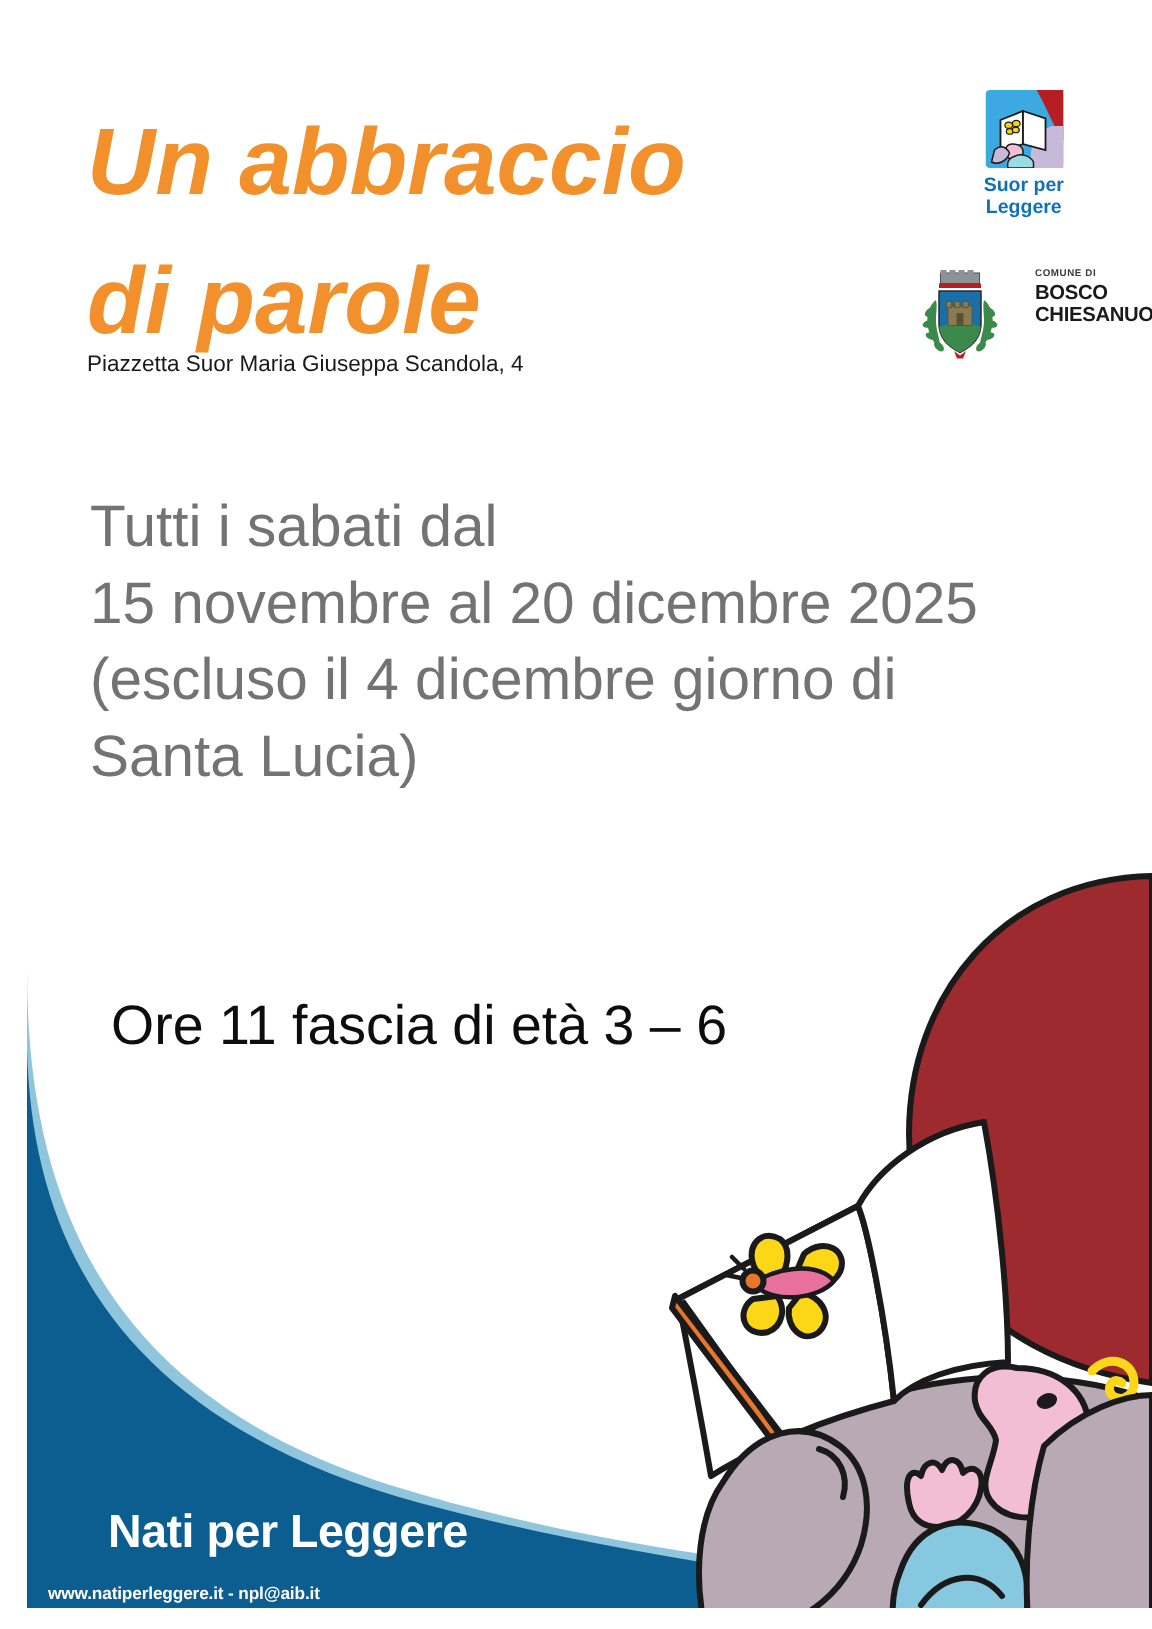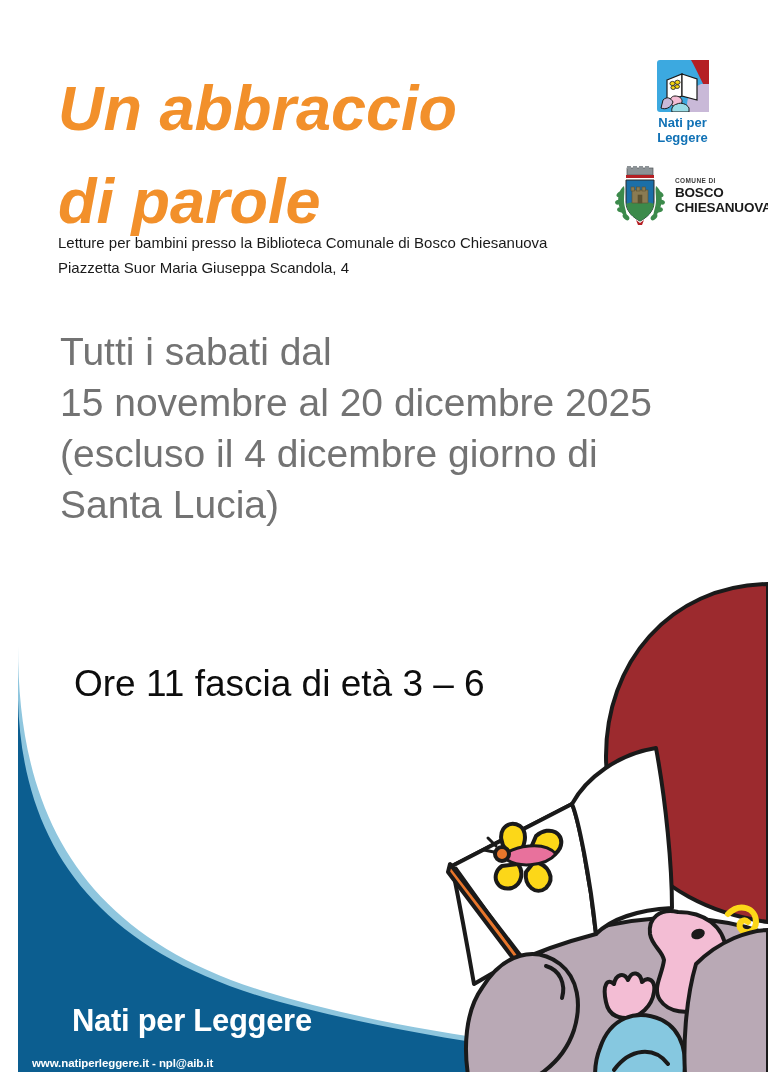--- a/index.html
+++ b/index.html
@@ -68,25 +68,24 @@
     font-size: 13px;
     font-weight: bold;
     line-height: 15px;
     color: #1071B5;
     text-align: center;
   }
 
   .comune-logo {
     position: absolute;
     left: 612px;
-    top: 164px;
+    top: 178px;
     width: 150px;
     display: flex;
-    align-items: center;
-    gap: 7px;
+    gap: 22px;
   }
   .comune-crest { width: 56px; height: 62px; flex: 0 0 auto; }
   .comune-words { flex: 1 1 auto; }
   .comune-small {
     font-size: 6.5px;
     font-weight: bold;
     letter-spacing: 0.4px;
     color: #3a3a3a;
     line-height: 9px;
   }
@@ -195,21 +194,20 @@
                L 780 1082 L 18 1082 Z" fill="#0C5E90"></path>
     </g>
   </svg>
 
   <div class="title-block">
     <div class="title-line">Un abbraccio</div>
     <div class="title-line">di parole</div>
   </div>
 
   <div class="subtitle-block">
-    <div class="subtitle-line">Letture per bambini presso la Biblioteca Comunale di Bosco Chiesanuova</div>
     <div class="subtitle-line">Piazzetta Suor Maria Giuseppa Scandola, 4</div>
   </div>
 
   <div class="npl-logo">
     <svg class="npl-logo-mark" viewBox="0 0 52 52">
       <rect x="0" y="0" width="52" height="52" rx="3" fill="#3CA9E0"></rect>
       <path d="M34 0 L52 0 L52 34 C46 26, 40 10, 34 0 Z" fill="#B51F24"></path>
       <path d="M30 46 C30 36, 34 28, 44 24 L52 24 L52 52 L30 52 Z" fill="#C9B9D8"></path>
 
       <path d="M10 20 L25 14 L25 36 L10 41 Z" fill="#ffffff" stroke="#1a1a1a" stroke-width="1.2"></path>
@@ -222,21 +220,21 @@
         <ellipse cx="20.2" cy="26.6" rx="2.3" ry="1.9"></ellipse>
       </g>
 
       <path d="M18 36 C14 36, 12 40, 14 44 C17 48, 24 47, 25 42 C25.5 38, 22 36, 18 36 Z" fill="#F3BDD4" stroke="#1a1a1a" stroke-width="1"></path>
 
       <path d="M20 44 C24 42, 30 44, 32 48 L32 52 L15 52 C14 48, 16 45, 20 44 Z" fill="#9ADCE6" stroke="#1a1a1a" stroke-width="1"></path>
 
       <path d="M6 40 C10 36, 14 38, 16 42 C14 48, 8 50, 4 48 Z" fill="#C9B9D8" stroke="#1a1a1a" stroke-width="1"></path>
     </svg>
     <div class="npl-logo-text">
-      <div>Nati per</div>
+      <div>Suor per</div>
       <div>Leggere</div>
     </div>
   </div>
 
   <div class="comune-logo">
     <svg class="comune-crest" viewBox="0 0 56 62">
 
       <g>
         <rect x="15" y="4" width="26" height="7" fill="#8C9296" stroke="#4d5255" stroke-width="0.7"></rect>
         <rect x="15" y="2" width="4" height="3" fill="#8C9296"></rect>

